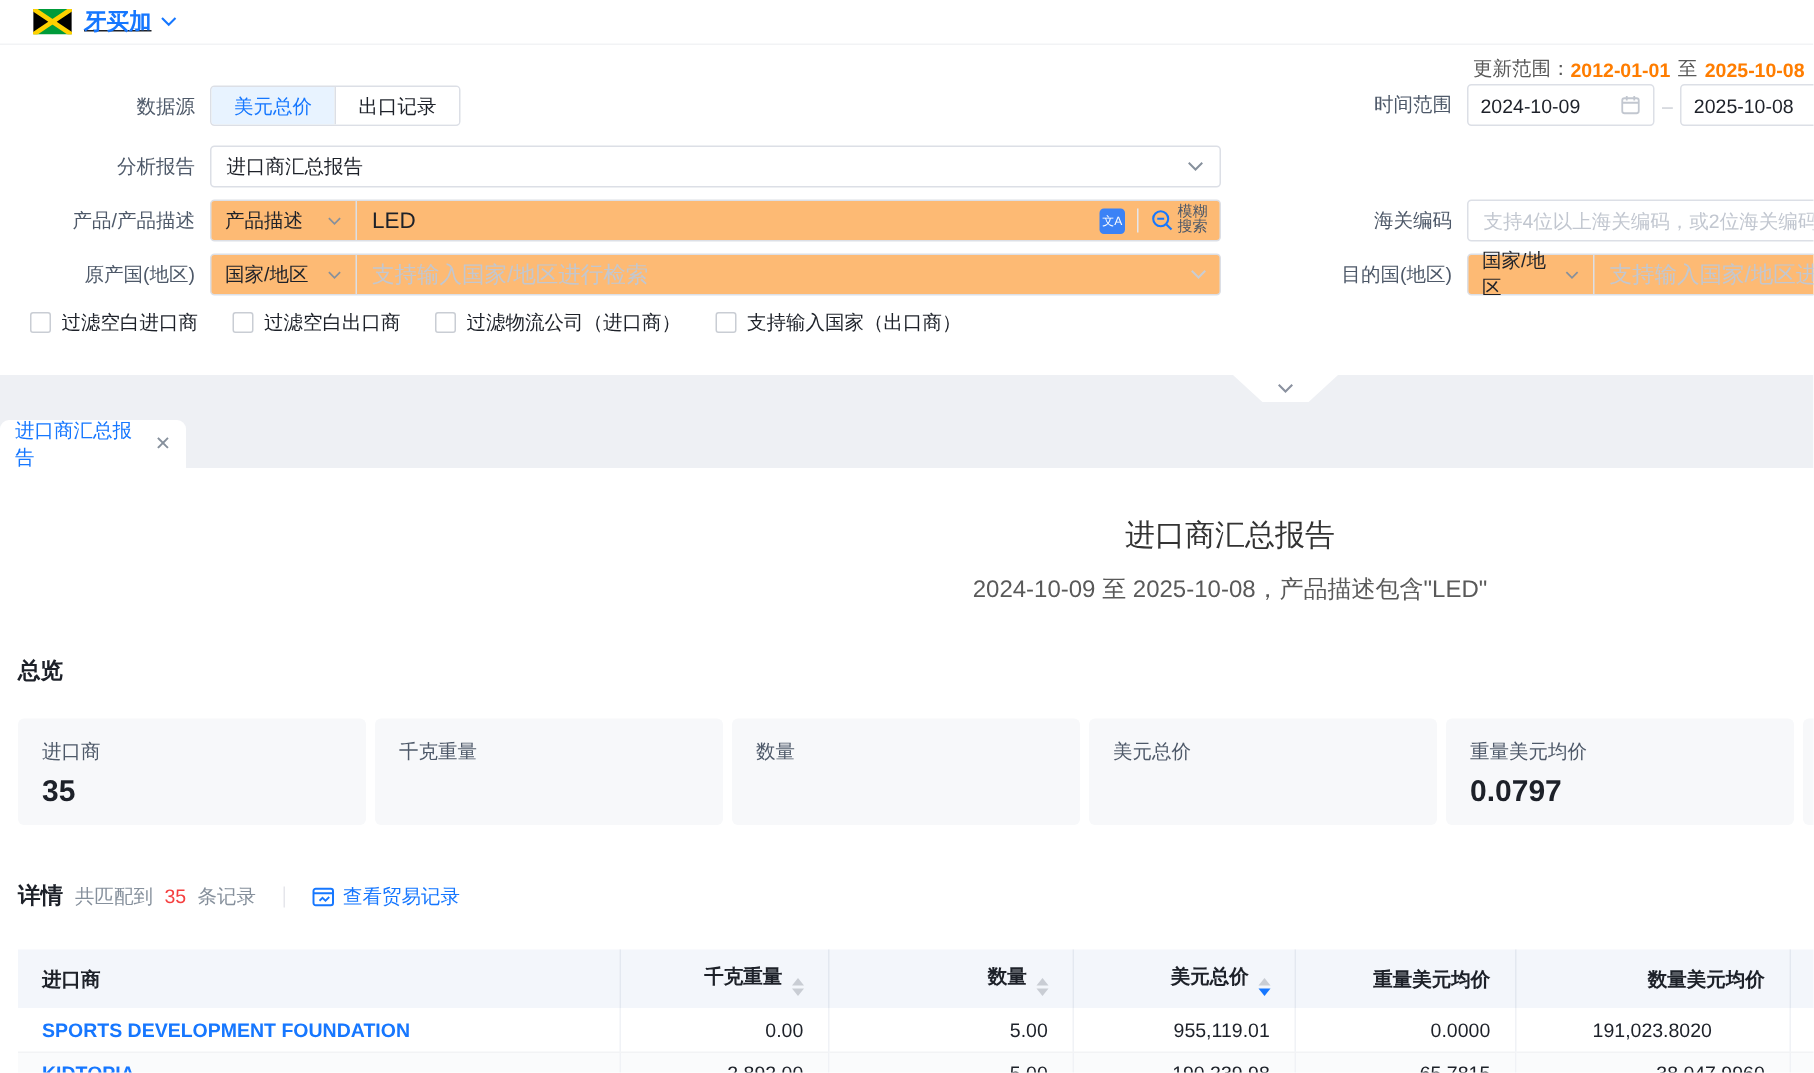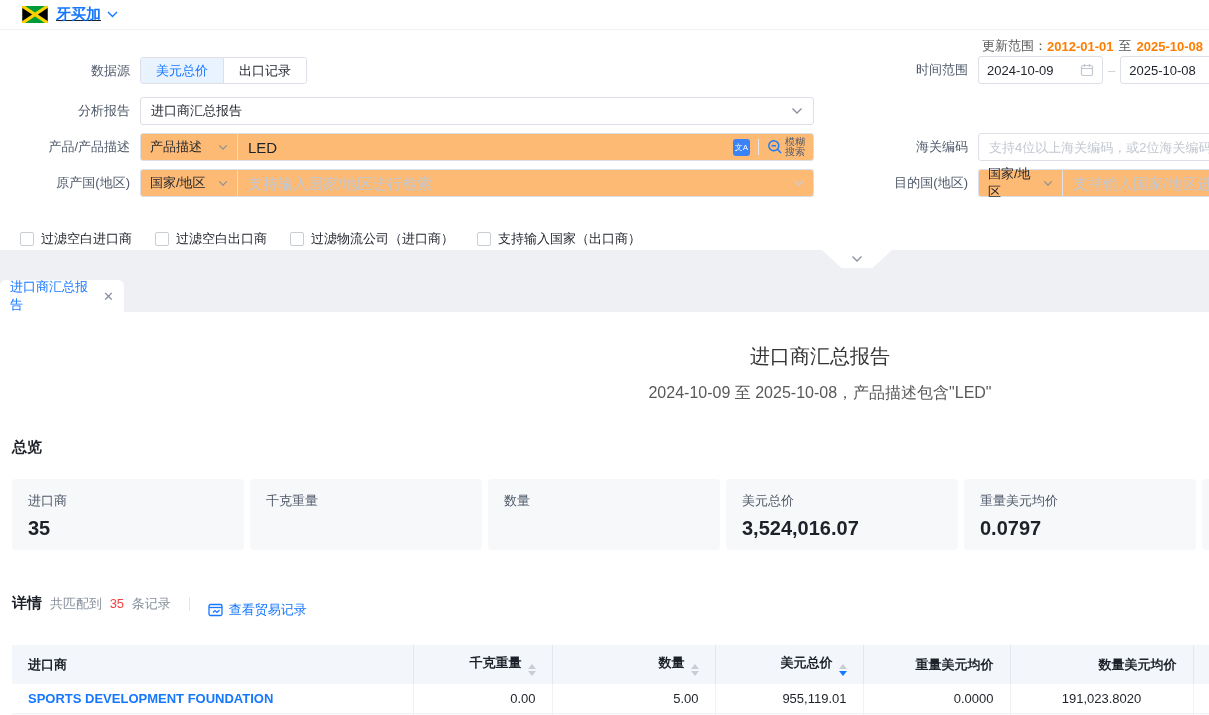--- a/index.html
+++ b/index.html
@@ -19,21 +19,21 @@
   .fp-label { width:130px; text-align:right; margin-right:10px; color:#4e5969; }
   .fp-label-r { width:108px; text-align:right; margin-right:10px; color:#4e5969; }
   .r-update { top:7px; right:6px; }
   .r-tabs { top:27px; left:0; }
   .r-time { top:26px; left:860px; }
   .r-report { top:67px; left:0; }
   .r-product { top:103px; left:0; }
   .r-hs { top:103px; left:860px; }
   .r-origin { top:139px; left:0; }
   .r-dest { top:139px; left:860px; }
-  .r-checks { top:200px; left:20px; }
+  .r-checks { top:176px; left:20px; }
 
   .update-label, .update-to { color:#595959; }
   .update-date { color:#ff7d00; font-weight:bold; }
   .update-to { margin:0 5px; }
 
   .seg { display:flex; border:1px solid #dcdfe6; border-radius:3px; overflow:hidden; height:27px; }
   .seg-item { padding:0 15px; display:flex; align-items:center; background:#fff; cursor:pointer; }
   .seg-item + .seg-item { border-left:1px solid #dcdfe6; }
   .seg-item.active { background:#e8f3ff; color:#1677ff; border-color:#e8f3ff; }
 
@@ -97,21 +97,21 @@
   .cards { display:flex; gap:6px; margin:22px 0 0 12px; }
   .card { width:232px; height:71px; background:#f7f8fa; border-radius:4px; padding:13px 16px; }
   .card-label { font-size:13px; color:#4e5969; }
   .card-value { font-size:20px; font-weight:bold; color:#1d2129; margin-top:7px; }
 
   .details-row { display:flex; align-items:center; margin:38px 0 0 12px; }
   .details-heading { font-size:15px; font-weight:bold; color:#1d2129; }
   .match-info { color:#86909c; margin-left:8px; }
   .match-count { color:#f53f3f; margin:0 4px; }
   .details-div { width:1px; height:14px; background:#e5e6eb; margin:0 18px; }
-  .trade-link { color:#1677ff; display:flex; align-items:center; cursor:pointer;margin-top:13px; }
+  .trade-link { color:#1677ff; display:flex; align-items:center; cursor:pointer; }
   .trade-link span { margin-left:6px; }
 
   table.details-table { margin:26px 0 0 12px; border-collapse:collapse; table-layout:fixed; }
   .details-table th { height:39px; background:#f3f6fb; font-size:13px; font-weight:600;
     color:#1d2129; border-right:1px solid #e3e8f0; padding:0 16px; white-space:nowrap; }
   .details-table td { height:29px; font-size:13px; color:#1d2129; padding:0 16px;
     border-right:1px solid #f0f2f6; border-bottom:1px solid #f2f3f5; white-space:nowrap;
     overflow:hidden; }
   .details-table tr.alt td { background:#fafbfc; }
   .details-table a { color:#1677ff; text-decoration:none; cursor:pointer;font-weight:bold; }
@@ -289,21 +289,20 @@
           <div class="card-value">35</div>
         </div>
         <div class="card">
           <div class="card-label">千克重量</div>
         </div>
         <div class="card">
           <div class="card-label">数量</div>
         </div>
         <div class="card">
           <div class="card-label">美元总价</div>
-          <div class="card-value">3,524,016.07</div>
         </div>
         <div class="card">
           <div class="card-label">重量美元均价</div>
           <div class="card-value">0.0797</div>
         </div>
         <div class="card"></div>
       </div>
 
     <div class="details-row">
       <span class="details-heading">详情</span>

